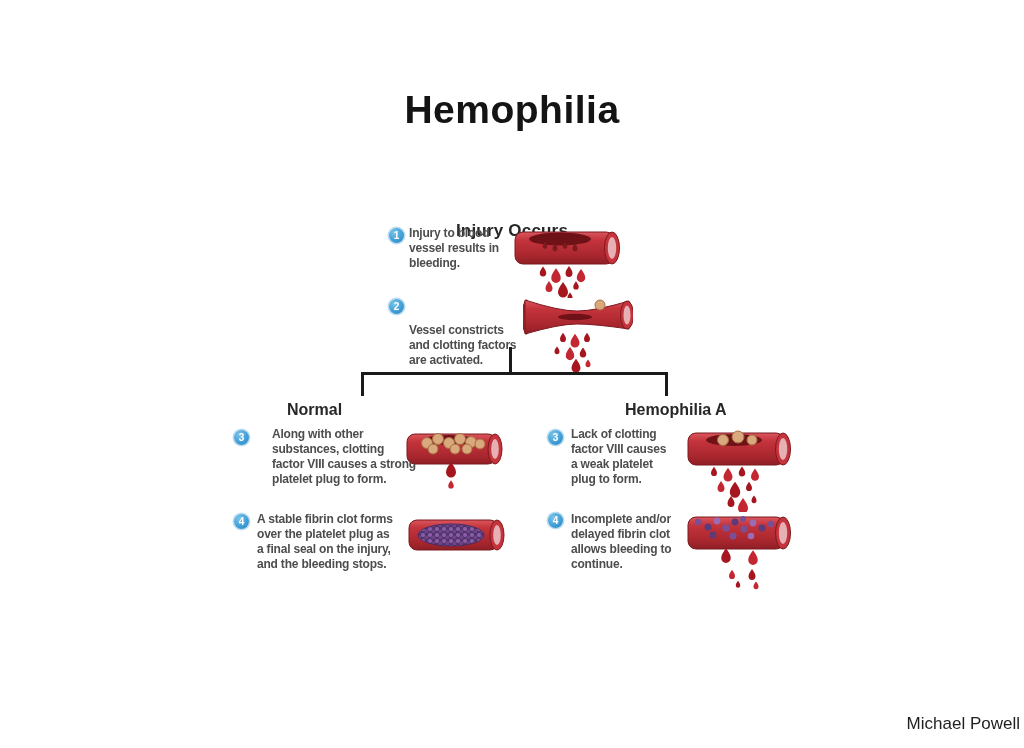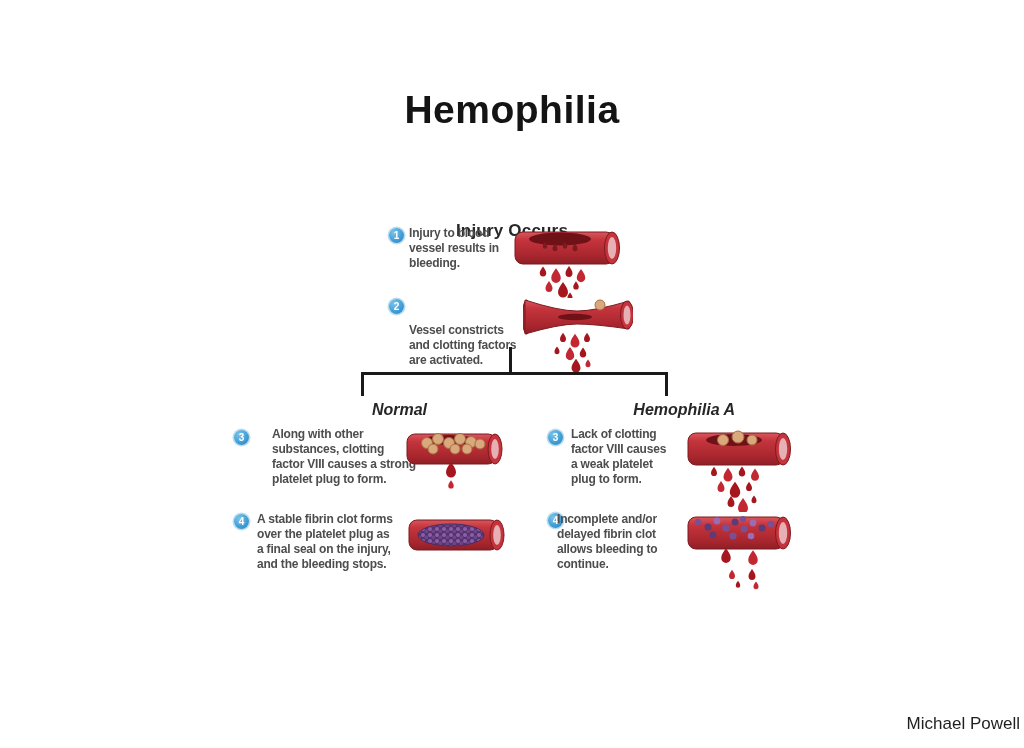--- a/index.html
+++ b/index.html
@@ -14,24 +14,24 @@
     font-family:"Liberation Sans", sans-serif;}
   body{position:relative;}
   .abs{position:absolute;}
 
   .slide-title{left:0;right:0;top:88px;text-align:center;font-size:39px;
     color:#141414;font-weight:700;letter-spacing:.5px;}
 
   .diagram-heading{left:412px;top:197px;width:200px;text-align:center;
     font-size:17px;font-weight:bold;color:#272727;letter-spacing:.2px;margin-top:24px;}
 
-  .branch-heading{top:401px;width:140px;text-align:right;font-size:16px;
-    font-weight:bold;color:#272727;font-style:italic;}
+  .branch-heading{top:401px;width:140px;text-align:left;font-size:16px;
+    font-weight:bold;color:#272727;}
   .branch-heading.left{left:287px;}
-  .branch-heading.right{left:595px;}
+  .branch-heading.right{left:625px;}
 
   .step-badge{width:15px;height:15px;border-radius:50%;
     background:radial-gradient(circle at 35% 30%, #7ac4ea, var(--badge-blue) 60%, #2a7fb5);
     box-shadow:0 0 0 1.5px #b9dcf0;
     color:#fff;font-size:10px;font-weight:bold;line-height:15px;text-align:center;}
 
   .step-text{font-size:12px;line-height:15px;font-weight:bold;
     color:var(--diagram-text);white-space:pre-line;letter-spacing:-.2px;}
 
   .connector{background:var(--connector-black);}
@@ -195,21 +195,21 @@
     <use href="#drop" class="f-blood" transform="translate(49,61) scale(1.05)"></use>
     <use href="#drop" class="f-blood" transform="translate(63,58) scale(0.6)"></use>
     <use href="#drop" class="f-blood" transform="translate(45,73) scale(0.7)"></use>
     <use href="#drop" class="f-blood2" transform="translate(57,77) scale(1)"></use>
     <use href="#drop" class="f-blood" transform="translate(68,71) scale(0.5)"></use>
   </svg>
 
   <div class="abs" style="left:548px;top:513px;">
     <div class="step-badge">4</div>
   </div>
-  <div class="abs step-text" style="left:557px;top:512px;width:120px;">Incomplete and/or
+  <div class="abs step-text" style="left:571px;top:512px;width:120px;">Incomplete and/or
 delayed fibrin clot
 allows bleeding to
 continue.</div>
   <svg class="abs" style="left:686px;top:512px;" width="110" height="80" viewBox="0 0 110 80">
     <rect class="tube" x="2" y="5" width="96" height="32" rx="8"></rect>
     <ellipse class="openring" cx="97" cy="21" rx="7.5" ry="16"></ellipse>
     <ellipse class="openin" cx="97" cy="21" rx="4.2" ry="11"></ellipse>
     <circle class="f-purple" cx="12" cy="10" r="3.2"></circle>
     <circle class="f-purpledark" cx="22" cy="15" r="3.6"></circle>
     <circle class="f-purplelight" cx="31" cy="9" r="3.4"></circle>

